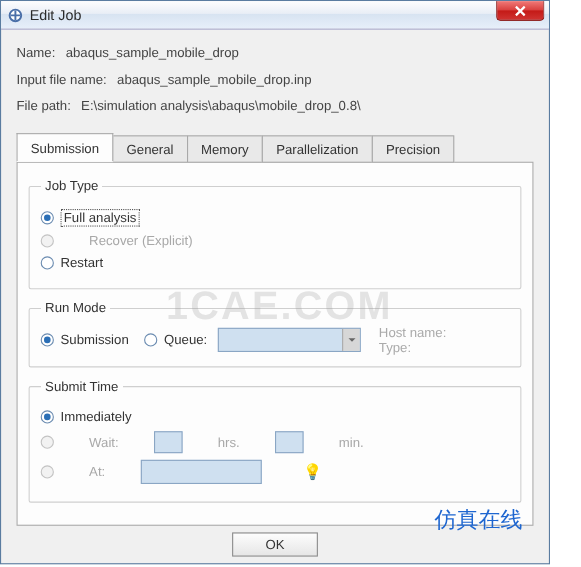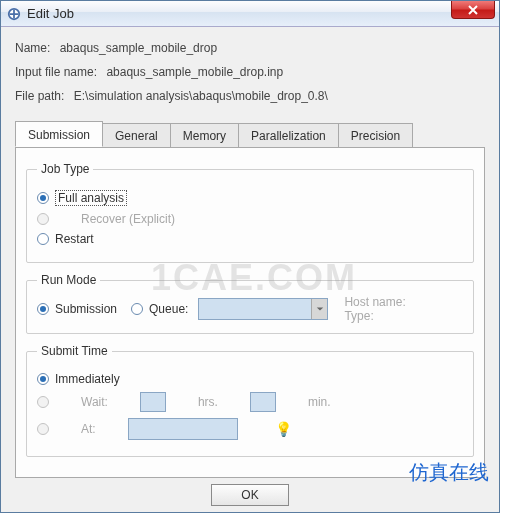--- a/index.html
+++ b/index.html
@@ -59,21 +59,21 @@
   .num-input {
     width: 26px; height: 20px; border: 1px solid #8aa6c4; background: #cfe0f0; display: inline-block; vertical-align: middle;
   }
   .at-input { width: 110px; height: 22px; border: 1px solid #8aa6c4; background: #cfe0f0; display: inline-block; vertical-align: middle; }
   .bulb { margin-left: 6px; font-size: 14px; }
   .ok-btn {
     width: 78px; height: 22px; border: 1px solid #8a8a8a; background: linear-gradient(#fdfdfd,#e6e6e6);
     text-align: center; line-height: 20px; margin: 6px auto 4px auto;
   }
   .bottombar { text-align: center; padding-bottom: 2px; }
-  .wm-cn { position: absolute; right: 10px; bottom: 26px; color: #1e66d0; font-family: SimSun, serif; font-size: 20px; pointer-events: none; }
+  .wm-cn { position: absolute; right: 24px; bottom: 26px; color: #1e66d0; font-family: SimSun, serif; font-size: 20px; pointer-events: none; }
   .wm-url { position: absolute; right: 10px; bottom: 4px; color: #d62a20; font-family: Arial, sans-serif; font-size: 16px; pointer-events: none; }
   .wm-center { position: absolute; left: 150px; top: 230px; font-family: Arial Black, Arial, sans-serif; font-size: 36px; font-weight: 900; color: rgba(150,150,150,0.25); letter-spacing: 2px; pointer-events: none; }
 </style>
 </head>
 <body>
 
 <div class="window">
 
   <div class="titlebar">
     <span class="appicon">

